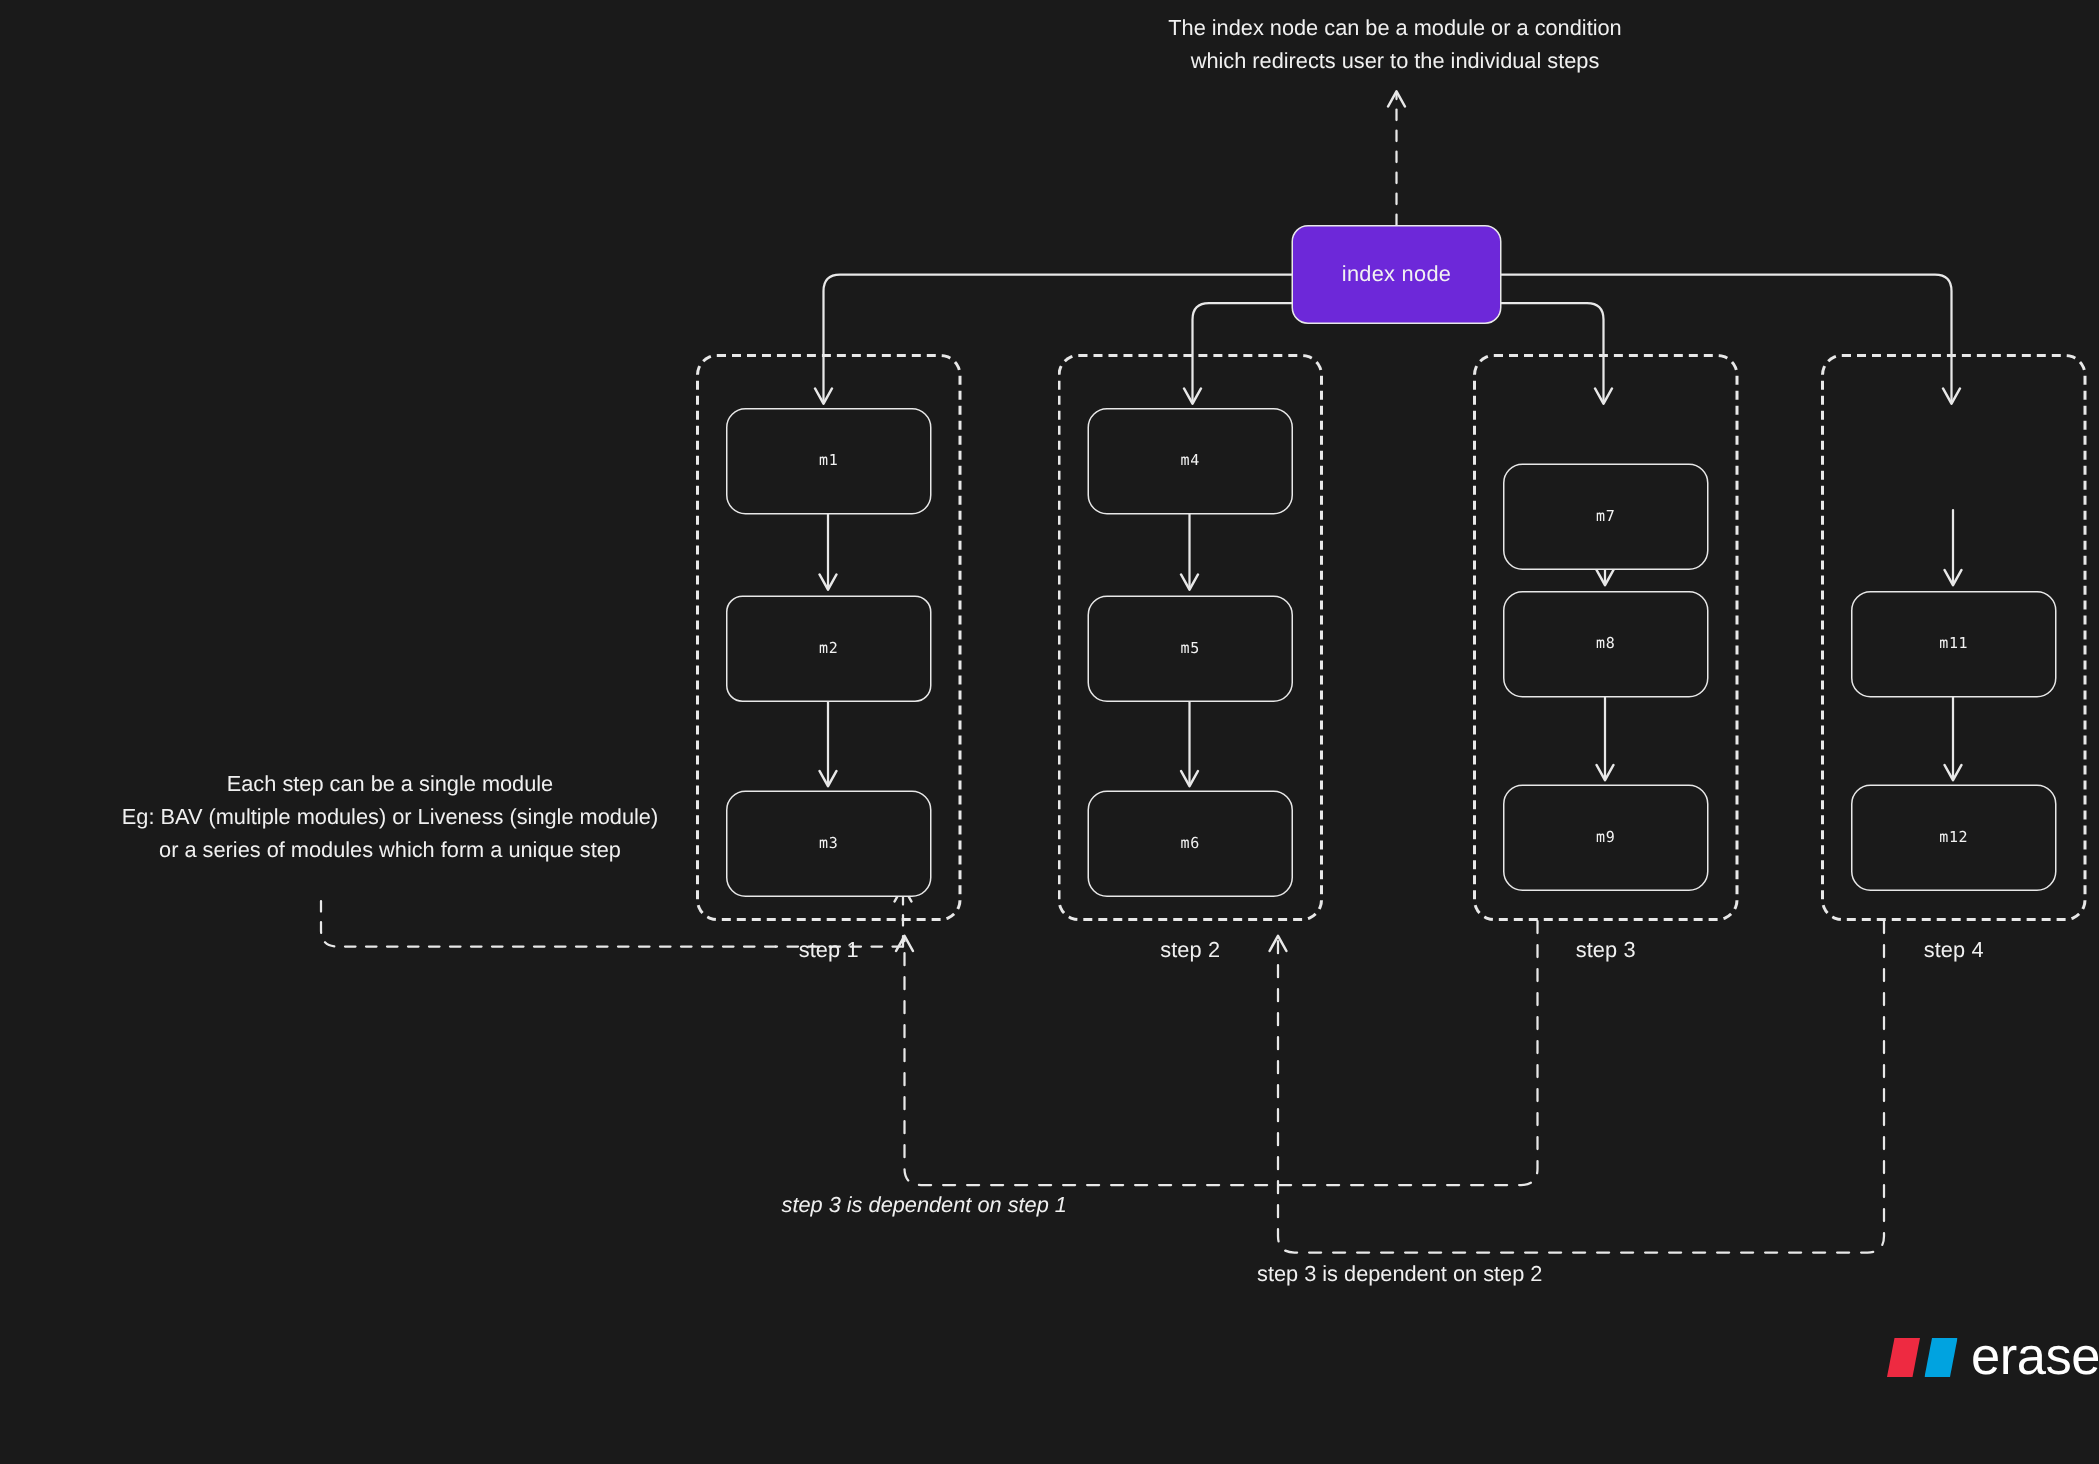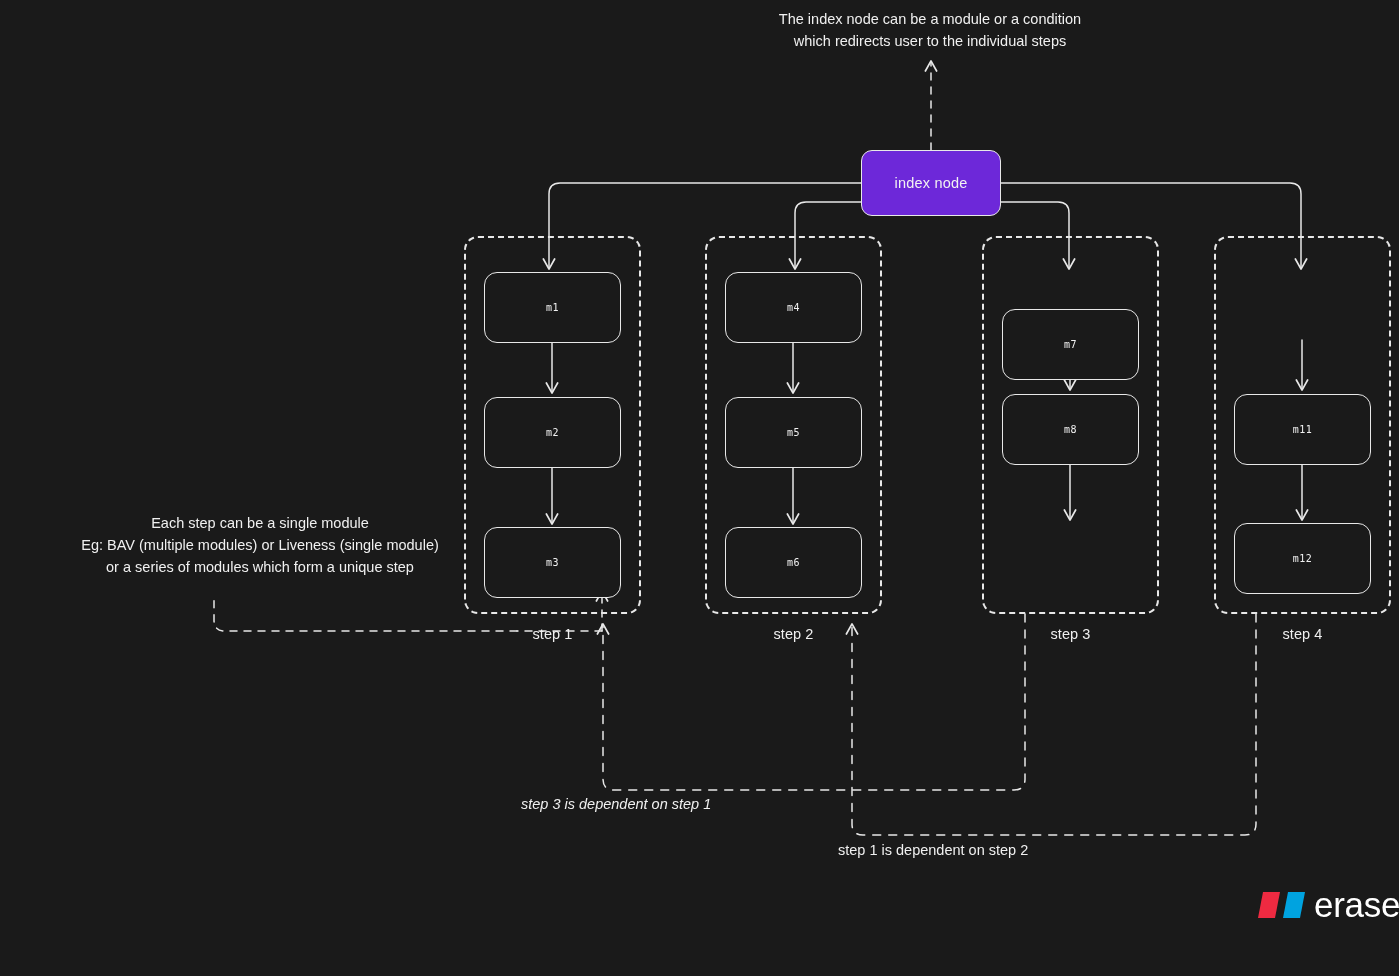--- a/index.html
+++ b/index.html
@@ -169,21 +169,21 @@
     </div>
 
     <div class="index-node" style="left:861px; top:150px; width:140px; height:66px;">
       <span>index node</span>
     </div>
 
     <div class="step-group" style="left:464px; top:236px; width:177px; height:378px;"></div>
     <div class="module" style="left:484px; top:272px; width:137px; height:71px;">
       <span>m1</span>
     </div>
-    <div class="module" style="left:484px; top:397px; width:137px; height:71px;">
+    <div class="module" style="left:484px; top:397px; width:137px; height:71px;border-radius:11px;">
       <span>m2</span>
     </div>
     <div class="module" style="left:484px; top:527px; width:137px; height:71px;">
       <span>m3</span>
     </div>
     <div class="step-label" style="left:464px; top:626px; width:177px;">
       <span>step 1</span>
     </div>
 
     <div class="step-group" style="left:705px; top:236px; width:177px; height:378px;"></div>
@@ -199,20 +199,23 @@
     <div class="step-label" style="left:705px; top:626px; width:177px;">
       <span>step 2</span>
     </div>
 
     <div class="step-group" style="left:982px; top:236px; width:177px; height:378px;"></div>
     <div class="module" style="left:1002px; top:269px; width:137px; height:71px;margin-top:40px;">
       <span>m7</span>
     </div>
     <div class="module" style="left:1002px; top:394px; width:137px; height:71px;">
       <span>m8</span>
+    </div>
+    <div class="module" style="left:1002px; top:523px; width:137px; height:71px;">
+      <span>m9</span>
     </div>
     <div class="step-label" style="left:982px; top:626px; width:177px;">
       <span>step 3</span>
     </div>
 
     <div class="step-group" style="left:1214px; top:236px; width:177px; height:378px;"></div>
     <div class="module" style="left:1234px; top:394px; width:137px; height:71px;">
       <span>m11</span>
     </div>
     <div class="module" style="left:1234px; top:523px; width:137px; height:71px;">
@@ -225,21 +228,21 @@
     <div class="annotation center" style="left:60px; top:512px; width:400px;">
       <div>Each step can be a single module</div>
       <div>Eg: BAV (multiple modules) or Liveness (single module)</div>
       <div>or a series of modules which form a unique step</div>
     </div>
 
     <div class="annotation left" style="left:521px; top:793px;font-style:italic;">
       <span>step 3 is dependent on step 1</span>
     </div>
     <div class="annotation left" style="left:838px; top:839px;">
-      <span>step 1 is dependent on step 2</span>
+      <span>step 3 is dependent on step 2</span>
     </div>
 
     <div class="logo" style="left:1258px; top:885px;">
       <span class="logo-marks">
         <svg class="logo-mark" viewBox="0 0 22 26">
           <polygon points="5,0 22,0 17,26 0,26" fill="#ee2a41"></polygon>
         </svg>
         <svg class="logo-mark" viewBox="0 0 22 26">
           <polygon points="5,0 22,0 17,26 0,26" fill="#00a3e0"></polygon>
         </svg>

